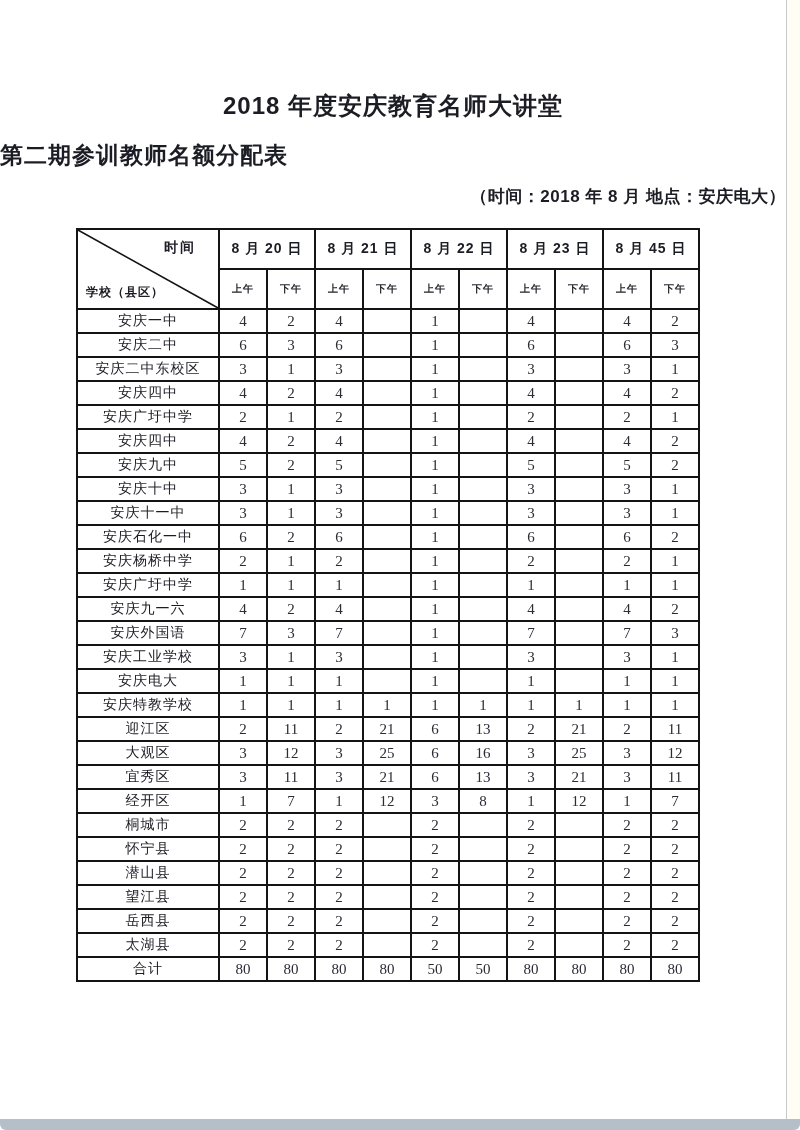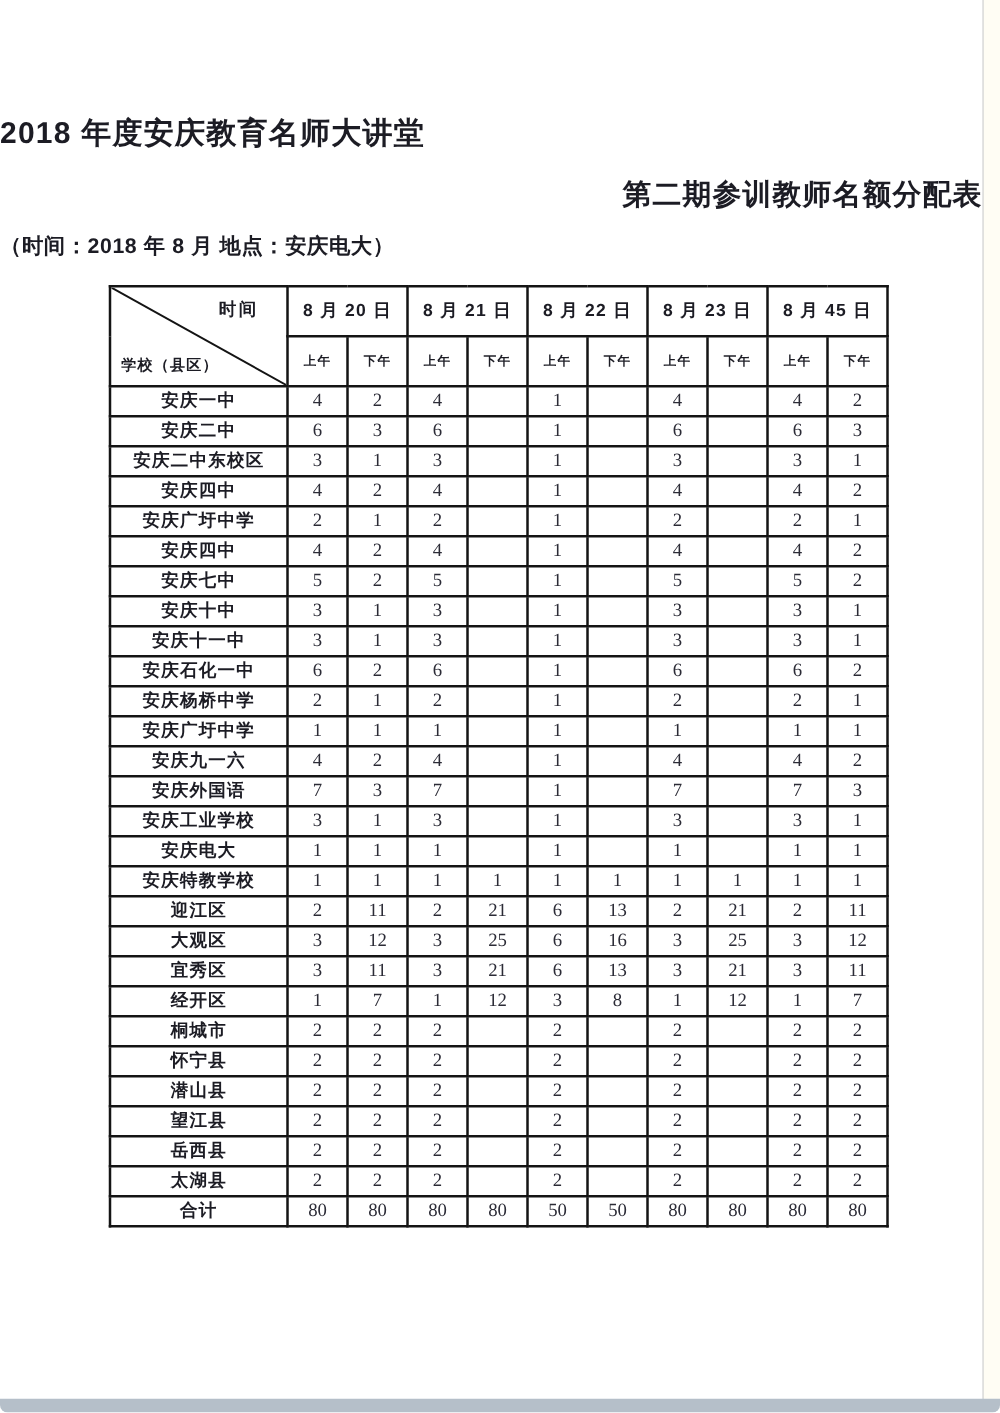--- a/index.html
+++ b/index.html
@@ -7,40 +7,40 @@
     width:800px;height:1130px;position:relative;overflow:hidden;
     background:#ffffff;
     font-family:"Liberation Sans","DejaVu Sans",sans-serif;
     color:#1c1c24;
   }
   
   .edge-right-line{position:absolute;top:0;left:786px;width:1px;height:1121px;background:#c9c9c9;}
   .edge-right-strip{position:absolute;top:0;left:787px;width:13px;height:1121px;background:#fffdf4;}
   .edge-bottom-strip{position:absolute;top:1119px;left:0;width:800px;height:11px;background:#b5bfc9;border-radius:0 0 6px 6px;}
 
-  .title1{position:absolute;top:90px;left:0;width:786px;text-align:left;
+  .title1{position:absolute;top:90px;left:0;width:786px;text-align:center;
     font-size:24px;font-weight:bold;letter-spacing:1px;}
-  .title2{position:absolute;top:140px;left:0;width:786px;text-align:right;
+  .title2{position:absolute;top:140px;left:0;width:786px;text-align:left;
     font-size:23px;font-weight:bold;letter-spacing:1px;}
-  .title3{position:absolute;top:185px;left:0;width:786px;text-align:left;
+  .title3{position:absolute;top:185px;left:0;width:786px;text-align:right;
     font-size:17px;font-weight:bold;letter-spacing:0.5px;}
 
   table.quota{
-    position:absolute;top:228px;left:87px;
+    position:absolute;top:228px;left:76px;
     border-collapse:collapse;table-layout:fixed;
     width:624px;
   }
   table.quota th,table.quota td{
     border:2px solid #141414;
     padding:0;text-align:center;vertical-align:middle;
     overflow:hidden;white-space:nowrap;
   }
   th.date-cell{height:38px;font-size:14px;font-weight:bold;letter-spacing:1px;}
   th.ampm-cell{height:38px;font-size:10px;font-weight:bold;letter-spacing:1px;}
-  td.name-cell{height:22px;font-size:14px;font-weight:bold;letter-spacing:1px;}
+  td.name-cell{height:22px;font-size:14px;font-weight:normal;letter-spacing:1px;}
   td.num-cell{
     font-family:"Liberation Serif","DejaVu Serif",serif;
     font-size:15px;color:#2b2b36;
   }
   th.corner-cell{position:relative;padding:0;}
   .corner-time{position:absolute;top:9px;right:22px;font-size:14px;font-weight:bold;letter-spacing:2px;}
   .corner-school{position:absolute;bottom:7px;left:8px;font-size:12px;font-weight:bold;letter-spacing:1px;}
   .corner-svg{position:absolute;top:0;left:0;width:100%;height:100%;}
 </style>
 </head>
@@ -171,21 +171,21 @@
         <td class="num-cell">4</td>
         <td class="num-cell"></td>
         <td class="num-cell">1</td>
         <td class="num-cell"></td>
         <td class="num-cell">4</td>
         <td class="num-cell"></td>
         <td class="num-cell">4</td>
         <td class="num-cell">2</td>
       </tr>
       <tr>
-        <td class="name-cell">安庆七中</td>
+        <td class="name-cell">安庆九中</td>
         <td class="num-cell">5</td>
         <td class="num-cell">2</td>
         <td class="num-cell">5</td>
         <td class="num-cell"></td>
         <td class="num-cell">1</td>
         <td class="num-cell"></td>
         <td class="num-cell">5</td>
         <td class="num-cell"></td>
         <td class="num-cell">5</td>
         <td class="num-cell">2</td>

